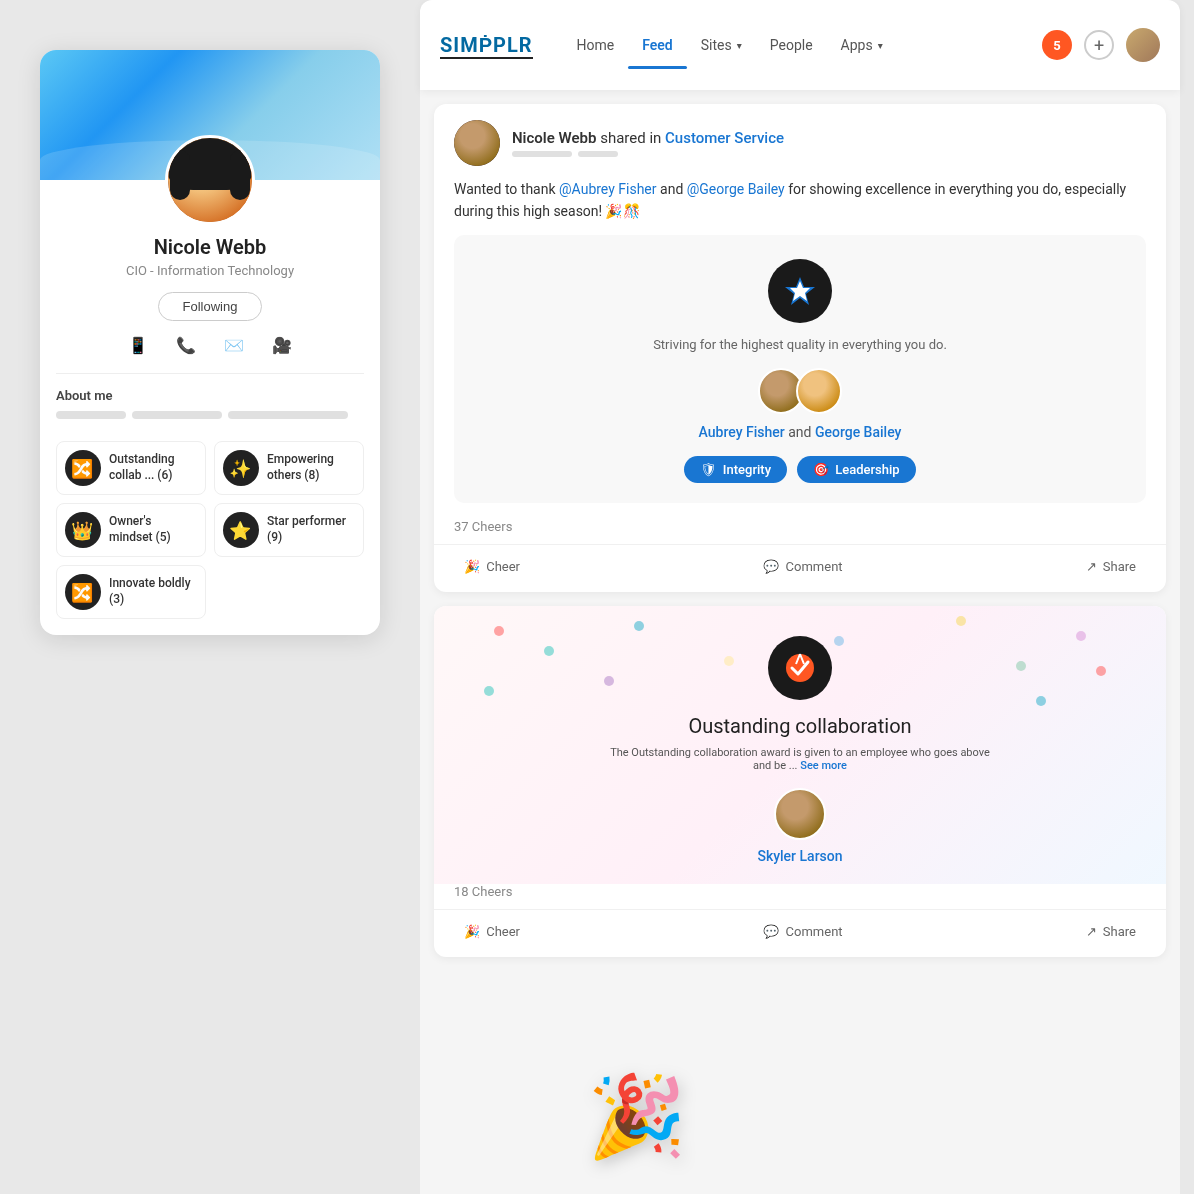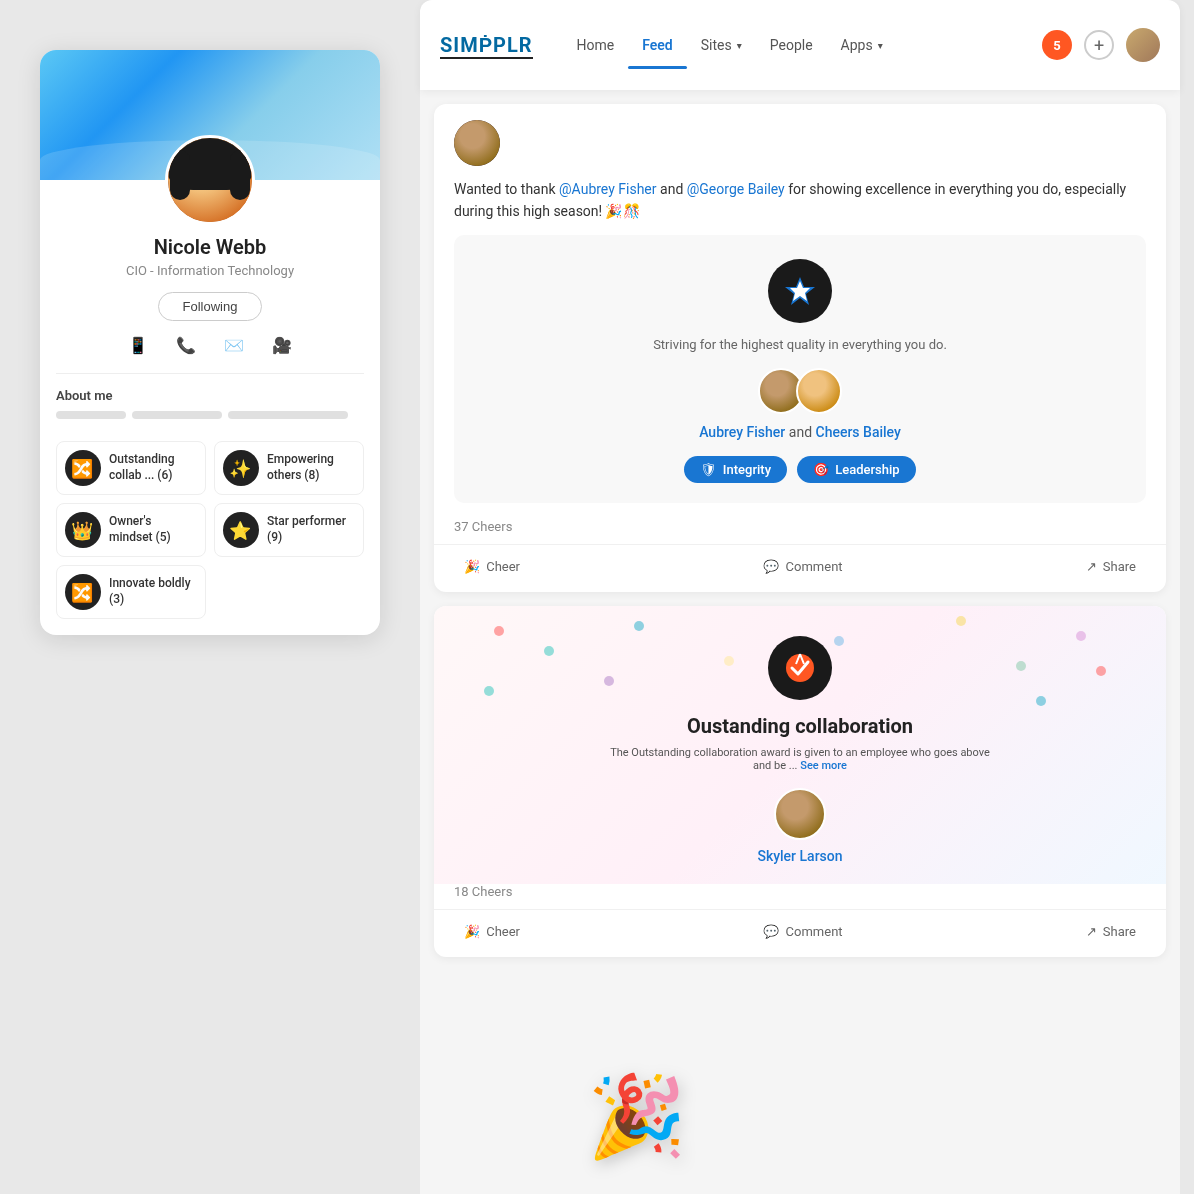--- a/index.html
+++ b/index.html
@@ -491,21 +491,21 @@
       display: flex;
       align-items: center;
       justify-content: center;
       margin: 0 auto 14px;
       font-size: 28px;
       position: relative;
       z-index: 2;
     }
     .celebration-title {
       font-size: 20px;
-      font-weight: 700;
+      font-weight: 400;
       color: #222;
       margin-bottom: 8px;
       position: relative;
       z-index: 2;
       margin-top: 10px;
     }
     .celebration-desc {
       font-size: 11px;
       color: #555;
       margin-bottom: 16px;
@@ -667,20 +667,31 @@
     </div>
   </div>
 
   <div class="feed-area">
 
     <div class="post-card">
       <div class="post-header">
         <div class="post-avatar">
           <div class="post-avatar-face"></div>
         </div>
+        <div class="post-meta">
+          <div class="post-author">
+            <strong>Nicole Webb</strong>
+            <span> shared in </span>
+            <span class="post-channel">Customer Service</span>
+          </div>
+          <div class="post-placeholder">
+            <div style="height:6px;width:60px;background:#e0e0e0;border-radius:3px;"></div>
+            <div style="height:6px;width:40px;background:#e0e0e0;border-radius:3px;"></div>
+          </div>
+        </div>
       </div>
 
       <div class="post-content">
         <span>Wanted to thank </span>
         <span class="mention">@Aubrey Fisher</span>
         <span> and </span>
         <span class="mention">@George Bailey</span>
         <span> for showing excellence in everything you do, especially during this high season! 🎉🎊</span>
       </div>
 
@@ -692,21 +703,21 @@
           </svg>
         </div>
         <div class="rec-desc">Striving for the highest quality in everything you do.</div>
         <div class="rec-avatars">
           <div class="rec-avatar rec-avatar-1"></div>
           <div class="rec-avatar rec-avatar-2"></div>
         </div>
         <div class="rec-names">
           <a href="#">Aubrey Fisher</a>
           <span> and </span>
-          <a href="#">Cheers Bailey</a>
+          <a href="#">George Bailey</a>
         </div>
         <div class="rec-tags">
           <div class="rec-tag">
             <span>🛡</span>
             <span>Integrity</span>
           </div>
           <div class="rec-tag">
             <span>🎯</span>
             <span>Leadership</span>
           </div>

